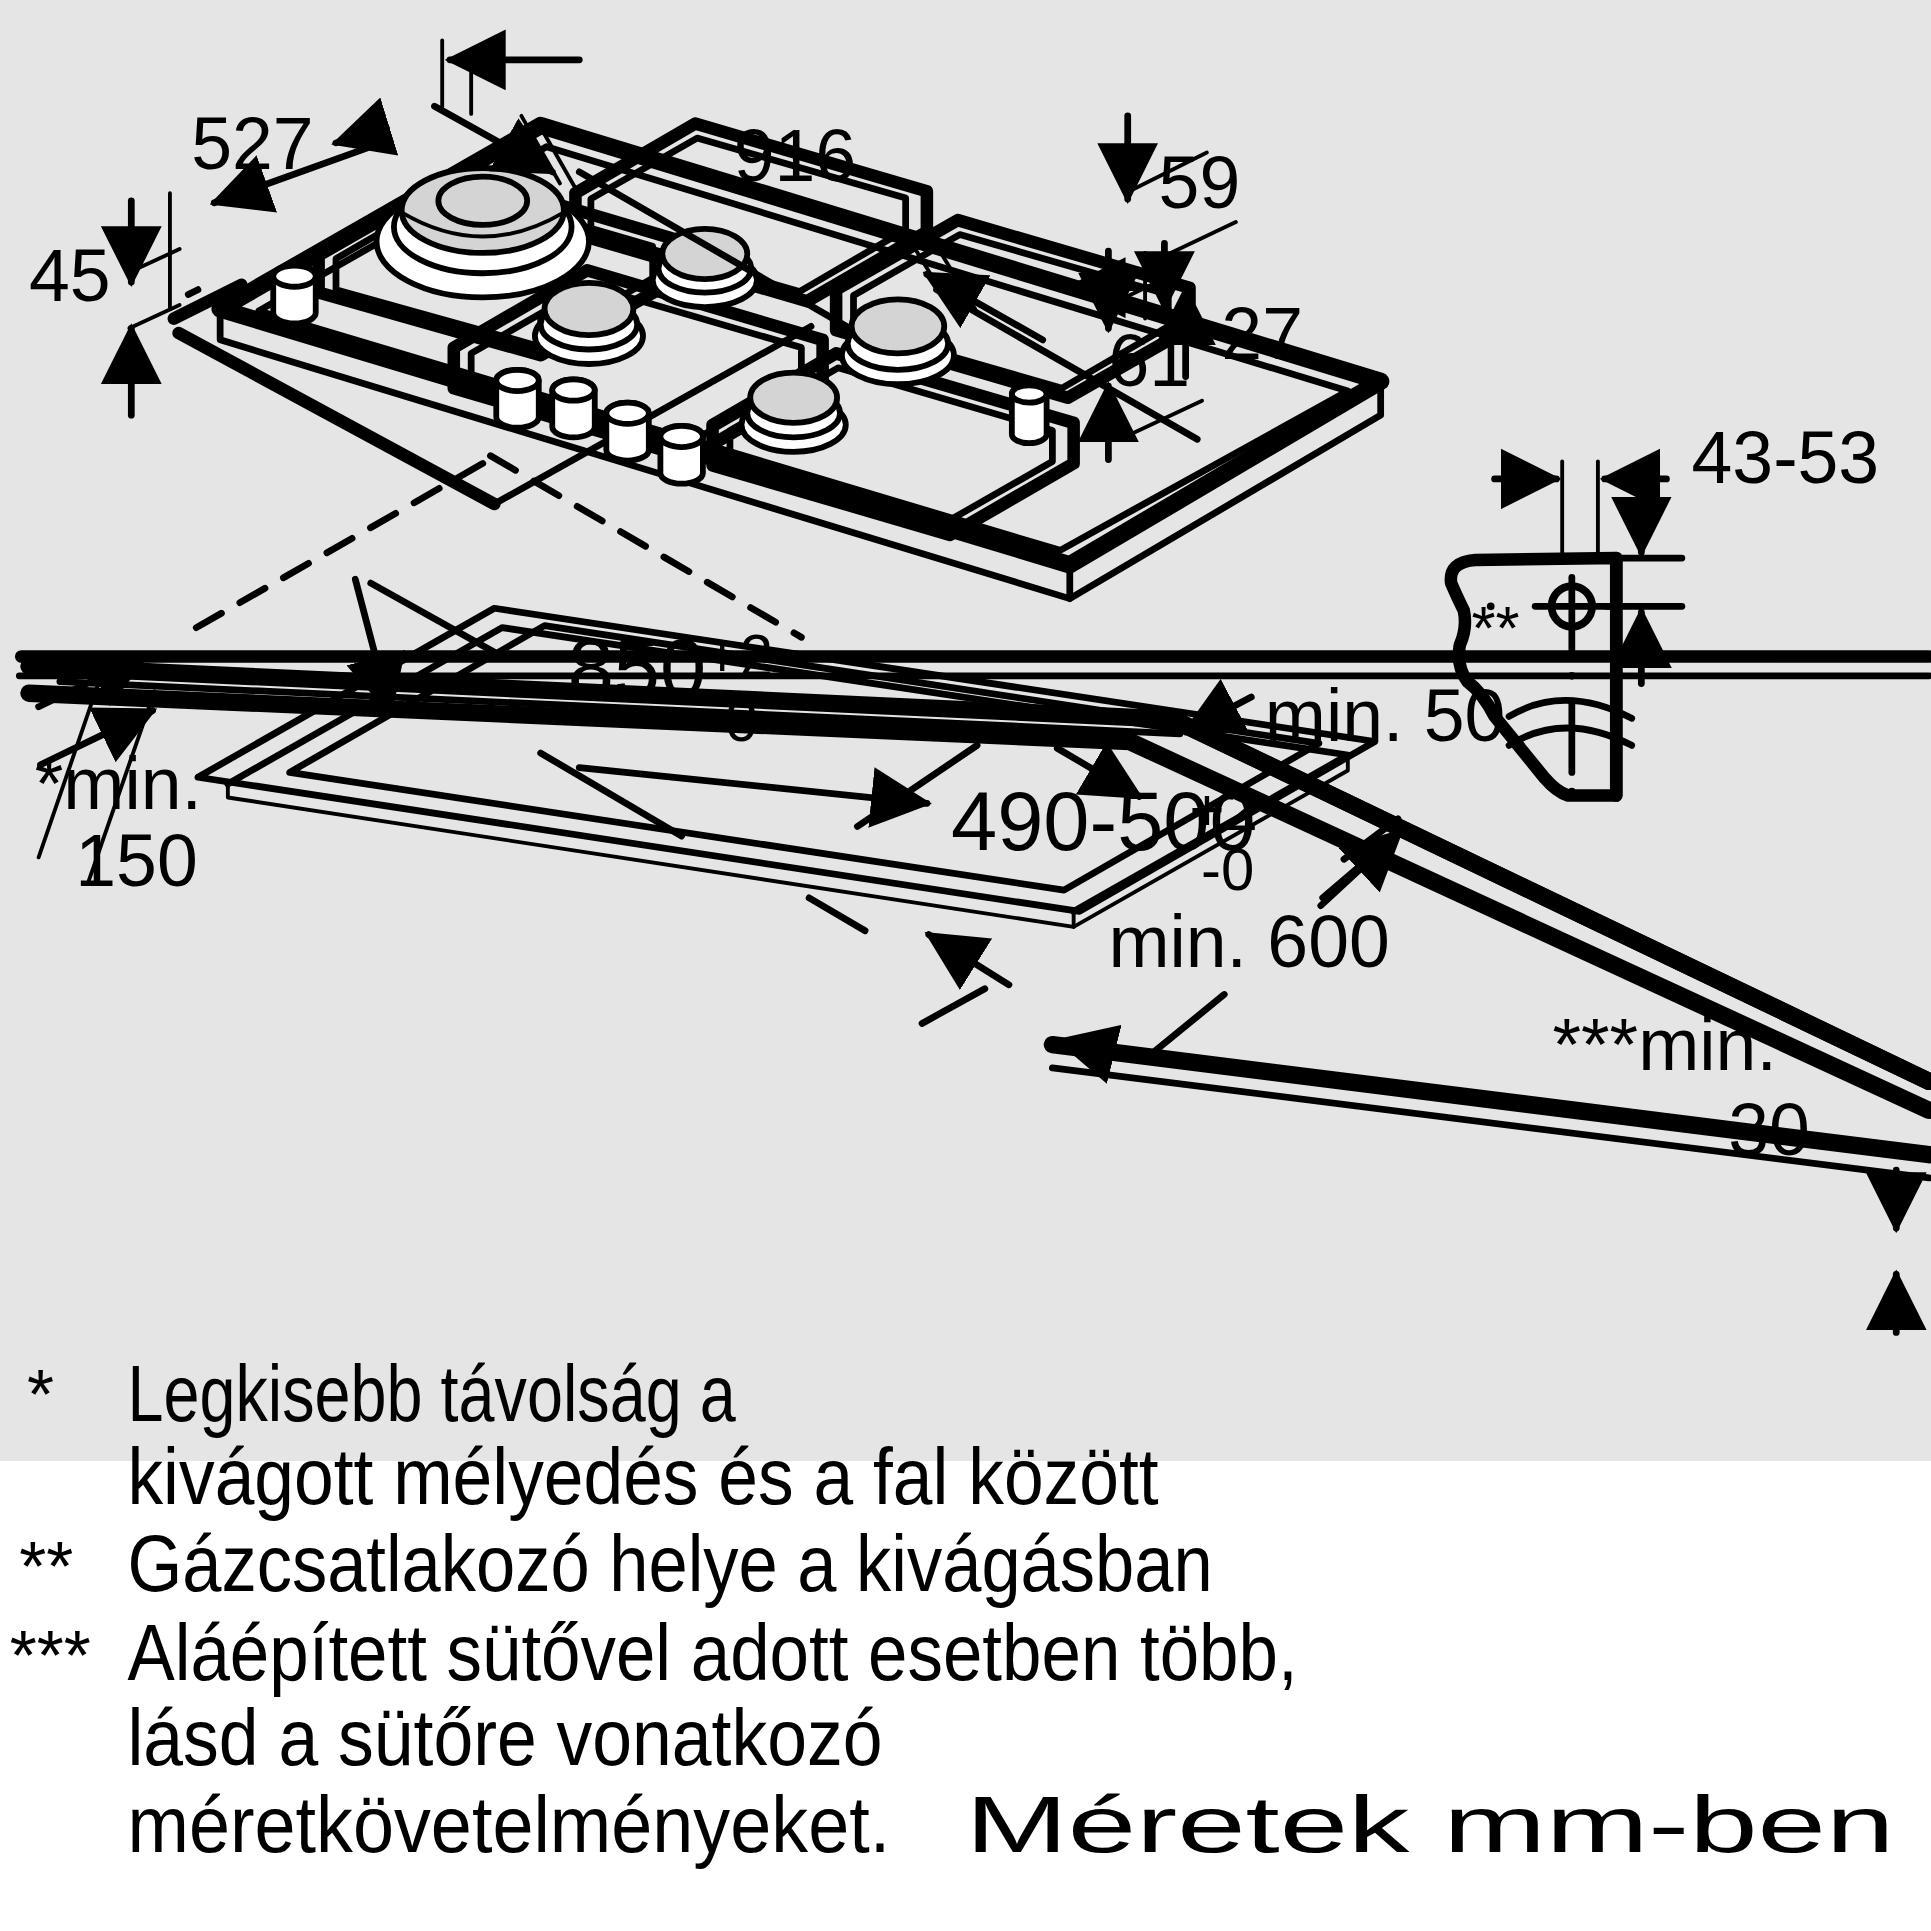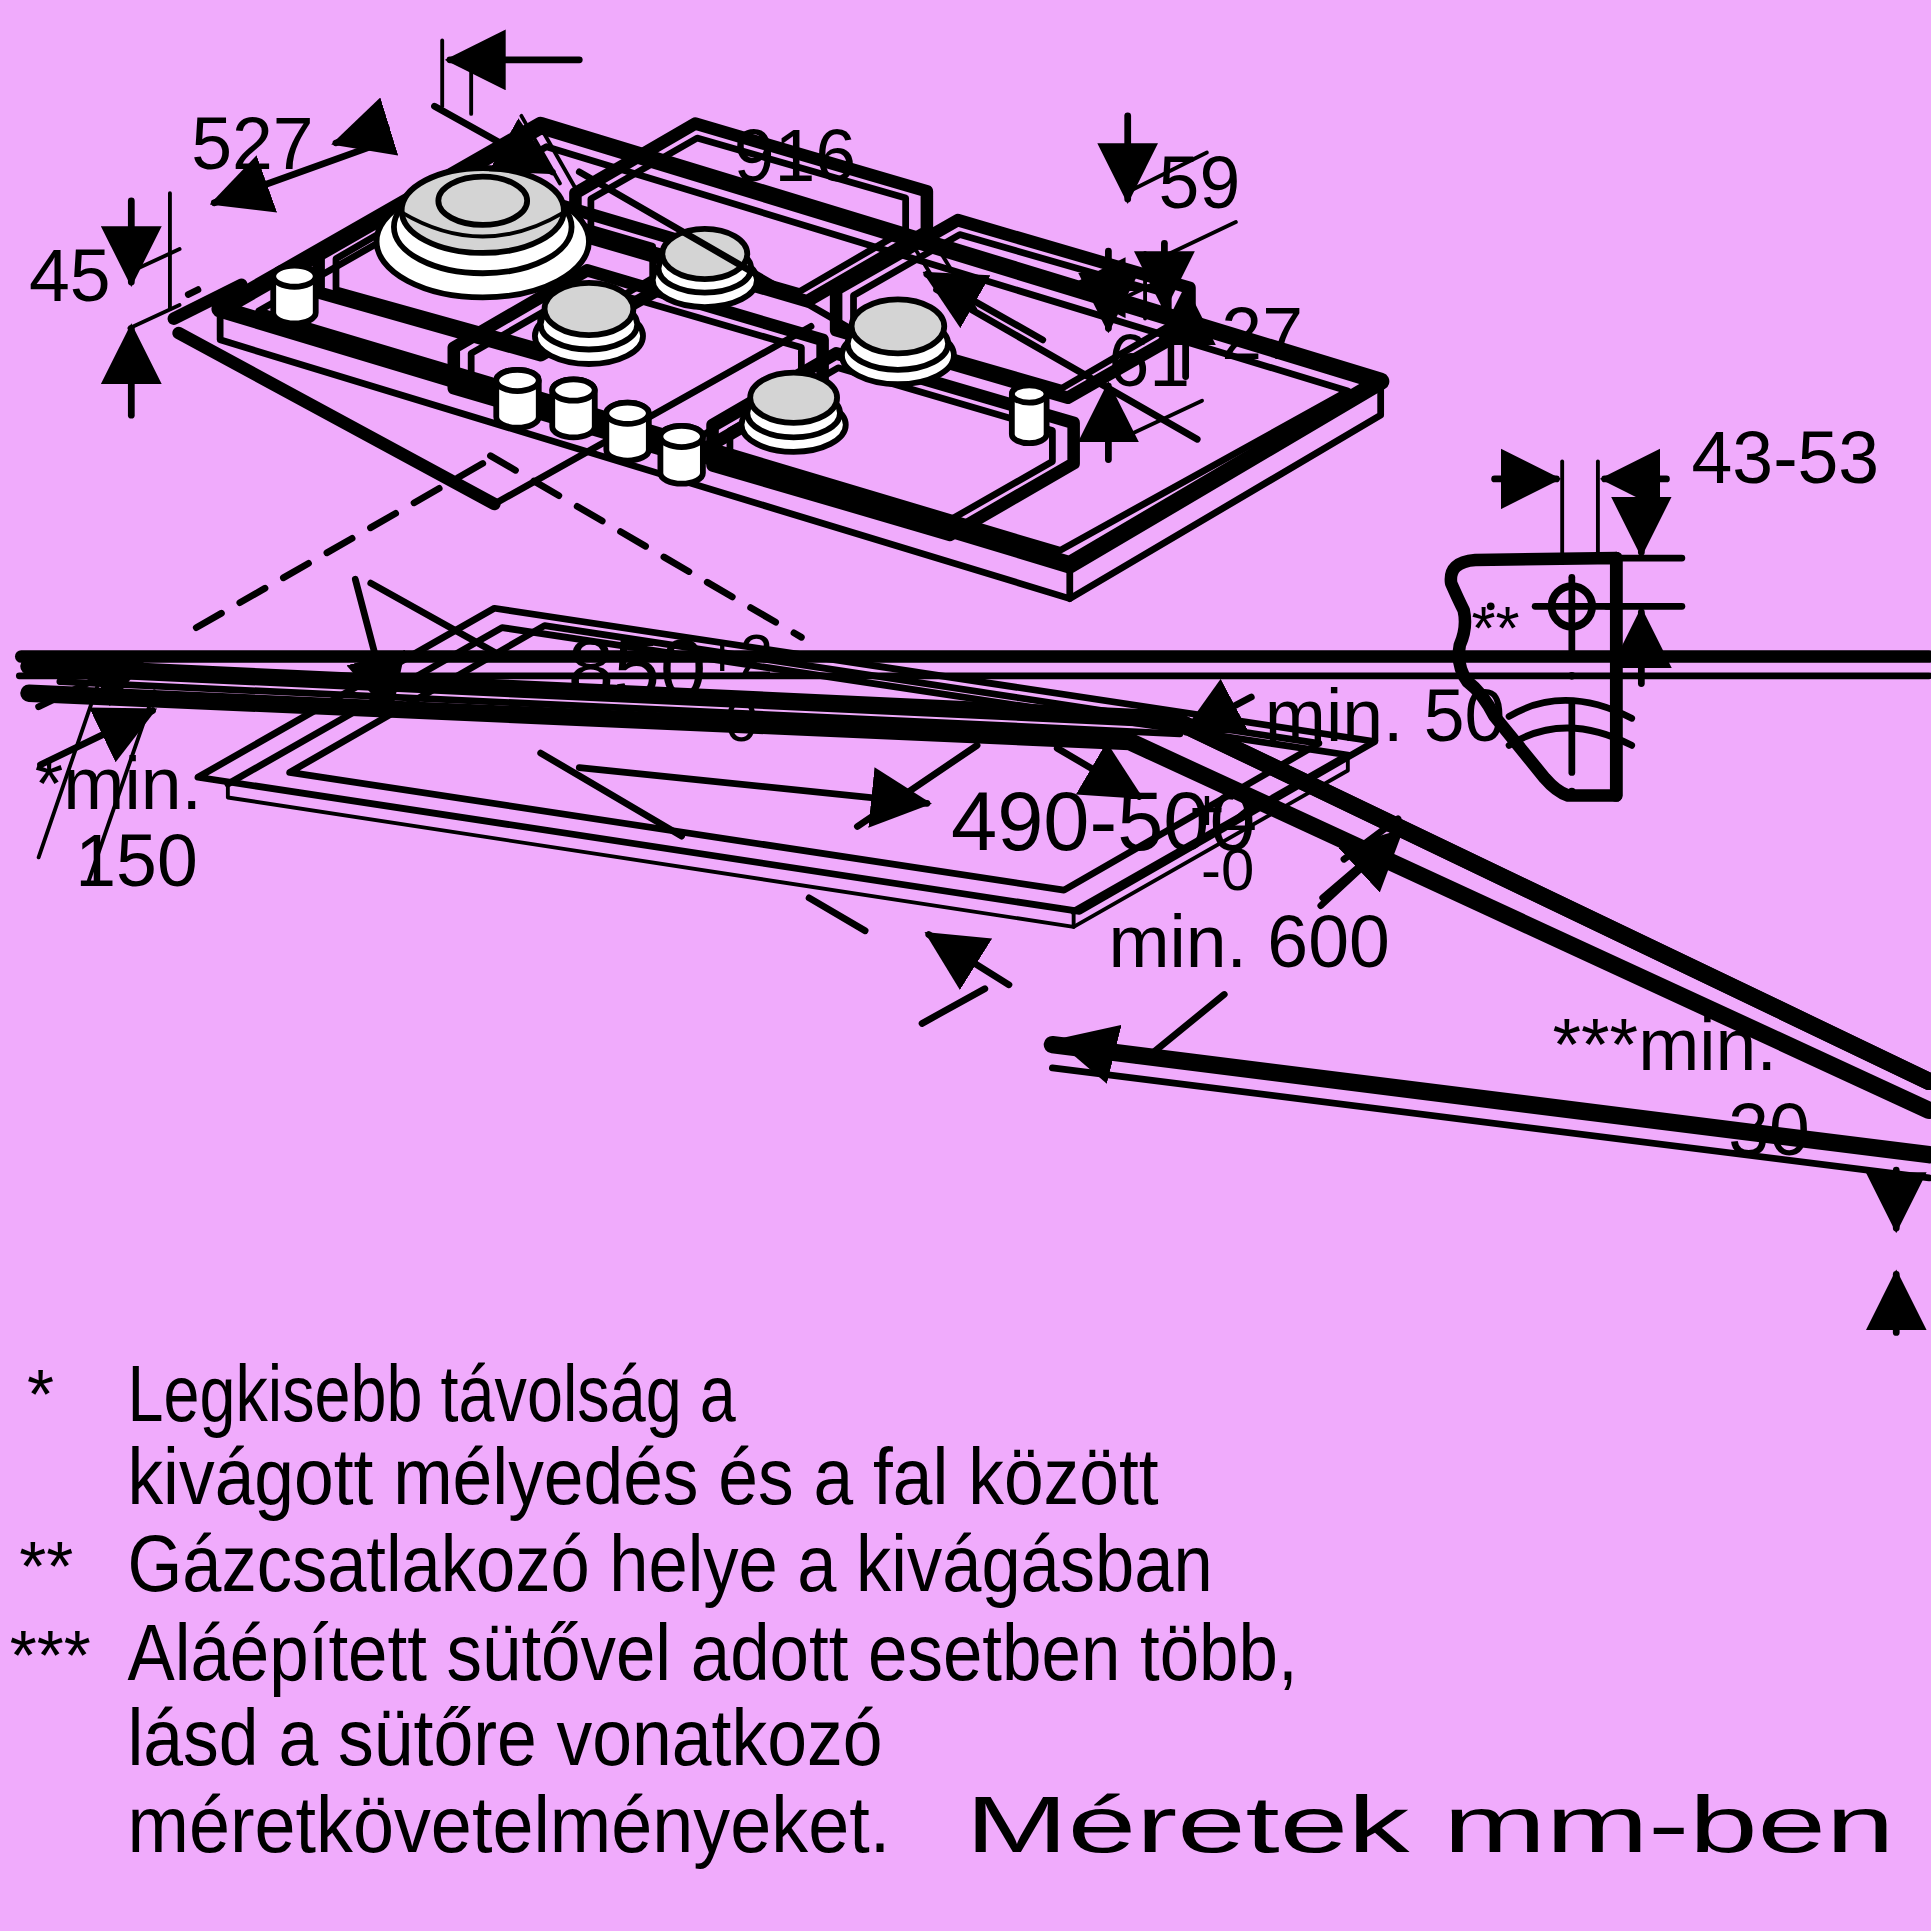--- a/index.html
+++ b/index.html
@@ -1,18 +1,18 @@
 <!DOCTYPE html>
 <html><head>
 <meta charset="utf-8">
 <style>
   html,body{margin:0;padding:0;background:#fff;}
   body{width:1931px;height:1931px;overflow:hidden;
        font-family:"Liberation Sans","DejaVu Sans",sans-serif;color:#000;}
-  #stage{position:relative;width:1931px;height:1931px;background:#f0abfc;text-align:right;}
+  #stage{position:relative;width:1931px;height:1461px;background:#e5e5e5;text-align:right;}
   svg#drawing{position:absolute;left:0;top:0;width:1931px;height:1931px;display:block;}
   .dimtext{font-family:"Liberation Sans","DejaVu Sans",sans-serif;font-weight:400;fill:#000;}
   .legendtext{font-family:"Liberation Sans","DejaVu Sans",sans-serif;fill:#000;}
   .stroke{stroke:#000;fill:none;stroke-linecap:round;stroke-linejoin:round;}
   .thin{stroke-width:4;}
   .med{stroke-width:7;}
   .thick{stroke-width:13;}
   .xthick{stroke-width:18;}
   .burner{fill:#d4d4d4;stroke:#000;stroke-width:6;}
   .white{fill:#fff;stroke:#000;stroke-width:6;}

